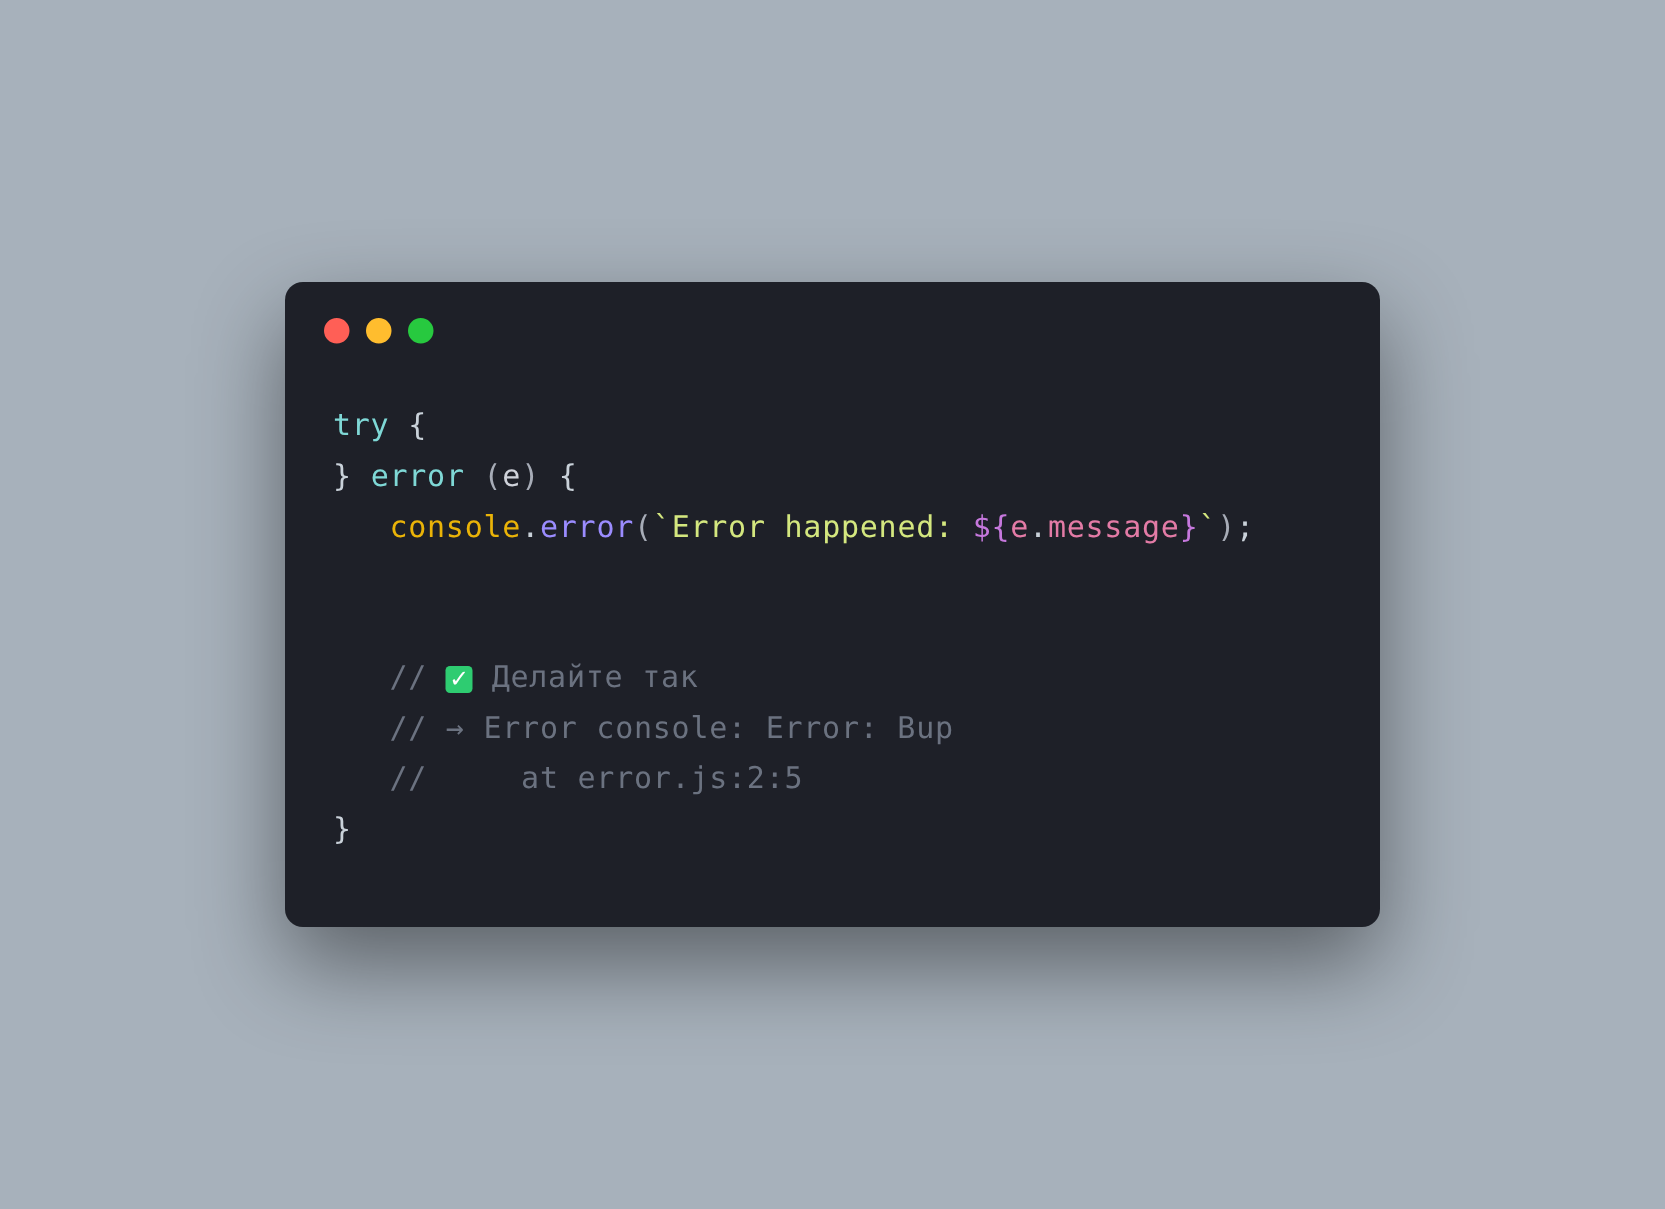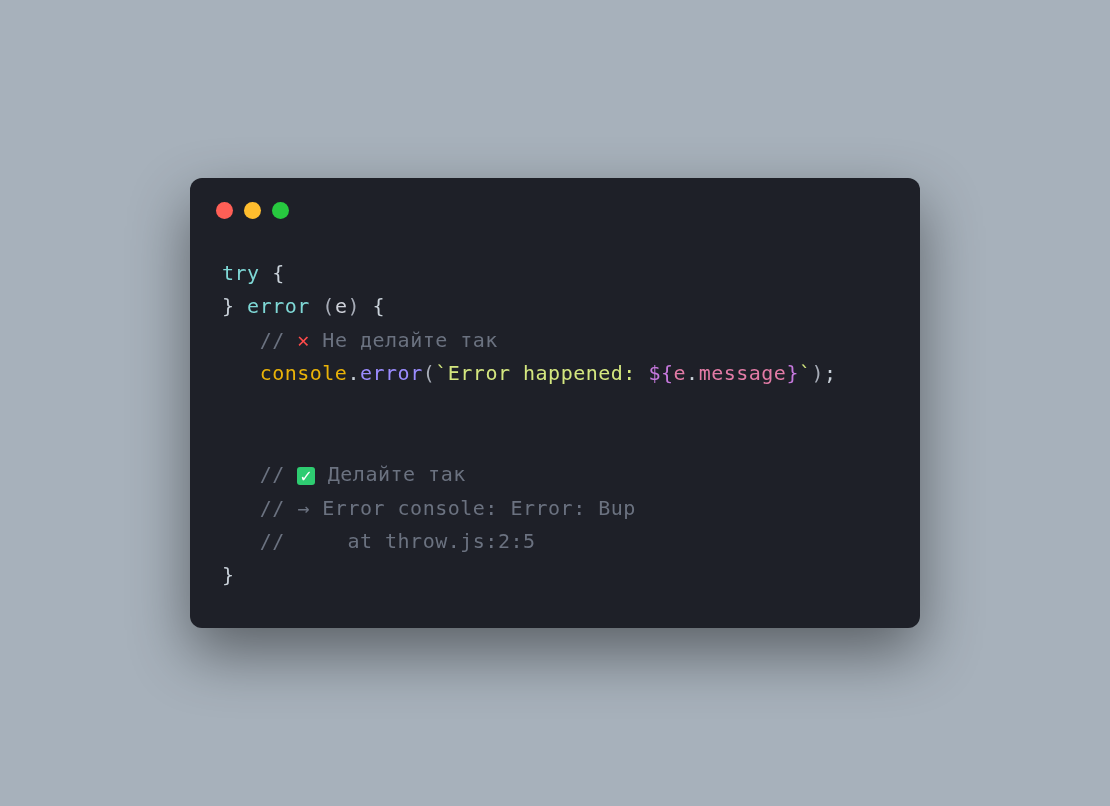--- a/index.html
+++ b/index.html
@@ -31,21 +31,21 @@
     }
     .traffic-light {
       width: 17px;
       height: 17px;
       border-radius: 50%;
     }
     .traffic-light.red { background: #ff5f56; }
     .traffic-light.yellow { background: #ffbd2e; }
     .traffic-light.green { background: #27c93f; }
     .code-area {
-      padding: 28px 32px 36px 32px;
+      padding: 28px 32px 48px 32px;
       font-size: 20px;
       line-height: 1.68;
       color: #c9d1d9;
       letter-spacing: 0.5px;
     }
     .line { white-space: pre; }
     .tok-keyword { color: #7fd8d6; }     
     .tok-throw { color: #d67fb3; }       
     .tok-class { color: #9b8cff; }       
     .tok-string { color: #d4e77f; }      
@@ -82,31 +82,30 @@
     <div class="traffic-light yellow"></div>
     <div class="traffic-light green"></div>
   </div>
   <div class="code-area">
 
     <div class="line"><span class="tok-keyword">try</span><span class="tok-punct"> {</span></div>
 
 
     <div class="line"><span class="tok-punct">}</span><span> </span><span class="tok-keyword">error</span><span> </span><span class="tok-paren">(</span><span class="tok-var">e</span><span class="tok-paren">)</span><span> </span><span class="tok-punct">{</span></div>
 
-    <div class="line"><span>   </span><span class="tok-comment"><span>// </span><span class="emoji cross">✕</span><span> Не делайте так</span></span></div>
 
     <div class="line"><span>   </span><span class="tok-obj">console</span><span class="tok-punct">.</span><span class="tok-method">error</span><span class="tok-paren">(</span><span class="tok-template">`</span><span class="tok-template">Error happened: </span><span class="tok-interp">${</span><span class="tok-interp-inner">e</span><span class="tok-punct">.</span><span class="tok-interp-inner">message</span><span class="tok-interp">}</span><span class="tok-template">`</span><span class="tok-paren">)</span><span class="tok-punct">;</span></div>
 
     <div class="line"><span>   </span></div>
 
     <div class="line"><span> </span></div>
 
     <div class="line"><span>   </span><span class="tok-comment"><span>// </span><span class="emoji check">✓</span><span> Делайте так</span></span></div>
 
 
     <div class="line"><span>   </span><span class="tok-comment">// → Error console: Error: Bup</span></div>
 
-    <div class="line"><span>   </span><span class="tok-comment">//     at throw.js:2:5</span></div>
+    <div class="line"><span>   </span><span class="tok-comment">//     at error.js:2:5</span></div>
 
     <div class="line"><span class="tok-punct">}</span></div>
 
   </div>
 </div>
 
 </body></html>

